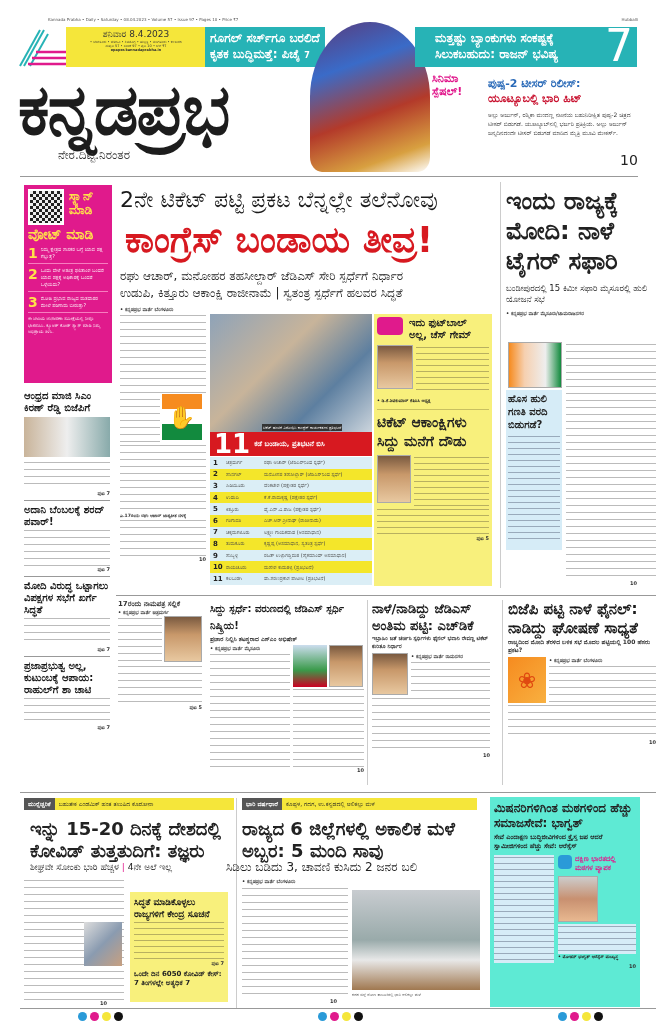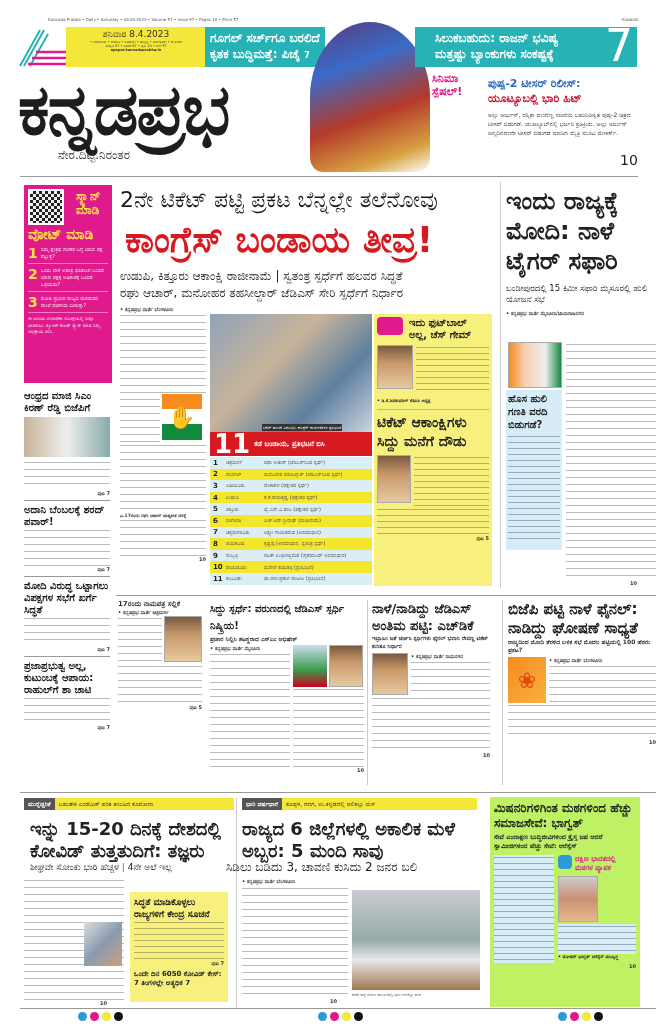--- a/index.html
+++ b/index.html
@@ -18,21 +18,21 @@
 .tagline{left:58px;top:148px;font-size:12px;color:#333}
 .hero{left:310px;top:22px;width:120px;height:150px;background:linear-gradient(160deg,#5a3a7a 0%,#3a6bc8 30%,#b33a2a 60%,#d8a040 85%,#fff 100%);border-radius:50% 50% 10% 10%}
 .cinema-logo{left:432px;top:72px;color:#e0148a;font-size:18px;font-weight:bold}
 .cinema-head{left:488px;top:76px;font-size:11px;font-weight:bold;color:#c8102e;line-height:15px}
 .cinema-head .blue{color:#2a6ab8}
 .cinema-body{left:488px;top:110px;width:150px;font-size:6px;line-height:9px;color:#333}
 .cinema-page{left:620px;top:152px;font-size:14px}
 .rule{height:1px;background:#999}
 .pink{left:24px;top:185px;width:88px;height:198px;background:#e01a8c;color:#fff;padding:4px}
 .qr{width:36px;height:36px;background:repeating-conic-gradient(#222 0 25%,#eee 0 50%) 0 0/6px 6px;border:2px solid #fff;display:inline-block;vertical-align:top}
-.pink .t1{display:inline-block;font-size:12px;font-weight:bold;color:#ffe14a;line-height:14px;margin-left:7px}
+.pink .t1{display:inline-block;font-size:12px;font-weight:bold;color:#ffe14a;line-height:14px;margin-left:0}
 .pink .t2{font-size:14px;font-weight:bold;color:#ffe14a;line-height:18px}
 .pink .q{font-size:5px;line-height:7px;border-bottom:1px solid #f77cbf;padding:3px 0;display:flex;gap:3px}
 .pink .q b{font-size:14px;color:#ffe14a;line-height:14px}
 .pink .foot{font-size:4.5px;line-height:6.5px;padding-top:3px}
 .h1{left:120px;top:186px;font-size:22px;font-weight:normal;line-height:28px;color:#1a1a1a}
 .h1red{left:125px;top:218px;font-size:36px;font-weight:bold;color:#d71920;line-height:44px}
 .deck{left:120px;top:268px;font-size:12px;line-height:17px;color:#222;width:380px}
 .col-right-h{left:506px;top:186px;font-size:24px;font-weight:bold;line-height:30px;width:150px}
 .col-right-deck{left:506px;top:283px;font-size:8.5px;line-height:11px;width:150px}
 .body-text{font-size:5px;line-height:7px;color:#666}
@@ -57,21 +57,21 @@
 .sec-h{font-size:14px;font-weight:bold;line-height:17px;color:#1a1a1a}
 .sec-d{font-size:7px;font-weight:bold;line-height:9px;color:#333}
 .pg{font-size:5px;font-weight:bold;text-align:right;color:#333}
 .label-dark{display:inline-block;background:#555;color:#fff;font-size:6px;padding:2px 4px;font-weight:bold}
 .label-yel{display:inline-block;background:#f5e63a;color:#222;font-size:6px;padding:2px 4px}
 .covid-h{left:30px;top:818px;font-size:18px;font-weight:bold;line-height:22px}
 .covid-d{left:30px;top:862px;font-size:9px;line-height:11px}
 .rain-h{left:242px;top:818px;font-size:18px;font-weight:bold;line-height:22px}
 .rain-d{left:226px;top:862px;font-size:12px;line-height:11px}
 .rain-photo{left:352px;top:890px;width:128px;height:100px;background:linear-gradient(#c8ccd0,#9aa 50%,#e8e8e8 70%,#a07850)}
-.bhagwat{left:490px;top:797px;width:150px;height:210px;background:#bef264;padding:4px}
+.bhagwat{left:490px;top:797px;width:150px;height:210px;background:#5eead4;padding:4px}
 .bhagwat .h{font-size:12px;font-weight:bold;line-height:15px}
 .bhagwat .d{font-size:6.5px;font-weight:bold;line-height:9px;margin-top:2px}
 .ylw-side{left:130px;top:892px;width:98px;height:110px;background:#f8f07c;padding:4px}
 .reg{display:flex;gap:3px}
 .reg span{width:9px;height:9px;border-radius:50%;display:inline-block}
 .vline{width:1px;background:#ccc}
 </style>
 </head>
 <body>
 
@@ -95,22 +95,22 @@
   <div class="s">• ಬೆಂಗಳೂರು • ಬೆಳಗಾವಿ • ಶಿವಮೊಗ್ಗ • ಹುಬ್ಬಳ್ಳಿ • ಮಂಗಳೂರು • ಕಲಬುರಗಿ</div>
   <div class="s">ಸಂಪುಟ 57 • ಸಂಚಿಕೆ 97 • ಪುಟ 10 • ಬೆಲೆ ₹7</div>
   <div class="s" style="font-weight:bold">epaper.kannadaprabha.in</div>
 </div>
 <div class="abs teal1">
   <div>ಗೂಗಲ್ ಸರ್ಚ್‌ಗೂ ಬರಲಿದೆ</div>
   <div><span>ಕೃತಕ ಬುದ್ಧಿಮತ್ತೆ: ಪಿಚೈ</span> <span style="font-size:8px">7</span></div>
 </div>
 <div class="abs hero"></div>
 <div class="abs teal2">
+  <div>ಮತ್ತಷ್ಟು ಬ್ಯಾಂಕುಗಳು ಸಂಕಷ್ಟಕ್ಕೆ</div>
   <div>ಸಿಲುಕಬಹುದು: ರಾಜನ್ ಭವಿಷ್ಯ</div>
-  <div>ಮತ್ತಷ್ಟು ಬ್ಯಾಂಕುಗಳು ಸಂಕಷ್ಟಕ್ಕೆ</div>
   <div class="num">7</div>
 </div>
 <div class="abs mast">ಕನ್ನಡಪ್ರಭ</div>
 <div class="abs tagline">ನೇರ.ದಿಟ್ಟ.ನಿರಂತರ</div>
 
 <div class="abs cinema-logo" style="font-size:11px;width:54px;line-height:13px">ಸಿನಿಮಾ ಸ್ಪೆಷಲ್!</div>
 <div class="abs cinema-head">
   <div class="blue">ಪುಷ್ಪ-2 ಟೀಸರ್ ರಿಲೀಸ್:</div>
   <div>ಯೂಟ್ಯೂಬಲ್ಲಿ ಭಾರಿ ಹಿಟ್</div>
 </div>
@@ -135,22 +135,22 @@
   <div class="q">
       <b>3</b>
       <span>ಮೋದಿ ಪ್ರಭಾವ ರಾಜ್ಯದ ಮತದಾರರ ಮೇಲೆ ಪರಿಣಾಮ ಬೀರುತ್ತಾ?</span>
     </div>
   <div class="foot">ಈ ಬಾರಿಯ ಚುನಾವಣಾ ಸಮೀಕ್ಷೆಯಲ್ಲಿ ನೀವೂ ಭಾಗವಹಿಸಿ. ಕ್ಯೂಆರ್ ಕೋಡ್ ಸ್ಕ್ಯಾನ್ ಮಾಡಿ ನಿಮ್ಮ ಅಭಿಪ್ರಾಯ ತಿಳಿಸಿ.</div>
 </div>
 
 <div class="abs h1">2ನೇ ಟಿಕೆಟ್ ಪಟ್ಟಿ ಪ್ರಕಟ ಬೆನ್ನಲ್ಲೇ ತಲೆನೋವು</div>
 <div class="abs h1red">ಕಾಂಗ್ರೆಸ್ ಬಂಡಾಯ ತೀವ್ರ!</div>
 <div class="abs deck">
+  <div>ರಘು ಆಚಾರ್, ಮನೋಹರ ತಹಸೀಲ್ದಾರ್ ಜೆಡಿಎಸ್ ಸೇರಿ ಸ್ಪರ್ಧೆಗೆ ನಿರ್ಧಾರ</div>
   <div>ಉಡುಪಿ, ಕಿತ್ತೂರು ಆಕಾಂಕ್ಷಿ ರಾಜೀನಾಮೆ | ಸ್ವತಂತ್ರ ಸ್ಪರ್ಧೆಗೆ ಹಲವರ ಸಿದ್ಧತೆ</div>
-  <div>ರಘು ಆಚಾರ್, ಮನೋಹರ ತಹಸೀಲ್ದಾರ್ ಜೆಡಿಎಸ್ ಸೇರಿ ಸ್ಪರ್ಧೆಗೆ ನಿರ್ಧಾರ</div>
 </div>
 <div class="abs vline" style="left:500px;top:182px;height:406px"></div>
 
 <div class="abs" style="left:120px;top:306px;width:86px">
   <div class="byline">• ಕನ್ನಡಪ್ರಭ ವಾರ್ತೆ ಬೆಂಗಳೂರು</div>
   <div class="body-text" style="height:84px;background:repeating-linear-gradient(#fff 0 2px,#bbb 2px 3px,#fff 3px 7px)"></div>
   <div class="body-text" style="width:40px;height:46px;background:repeating-linear-gradient(#fff 0 2px,#bbb 2px 3px,#fff 3px 7px)"></div>
   <div class="body-text" style="height:70px;background:repeating-linear-gradient(#fff 0 2px,#bbb 2px 3px,#fff 3px 7px)"></div>
   <div class="byline" style="font-size:4.5px">ಎ.17ರಂದು ರಘು ಆಚಾರ್ ಜಾತ್ಯತೀತ ದಳಕ್ಕೆ</div>
   <div class="body-text" style="height:38px;background:repeating-linear-gradient(#fff 0 2px,#bbb 2px 3px,#fff 3px 7px)"></div>

